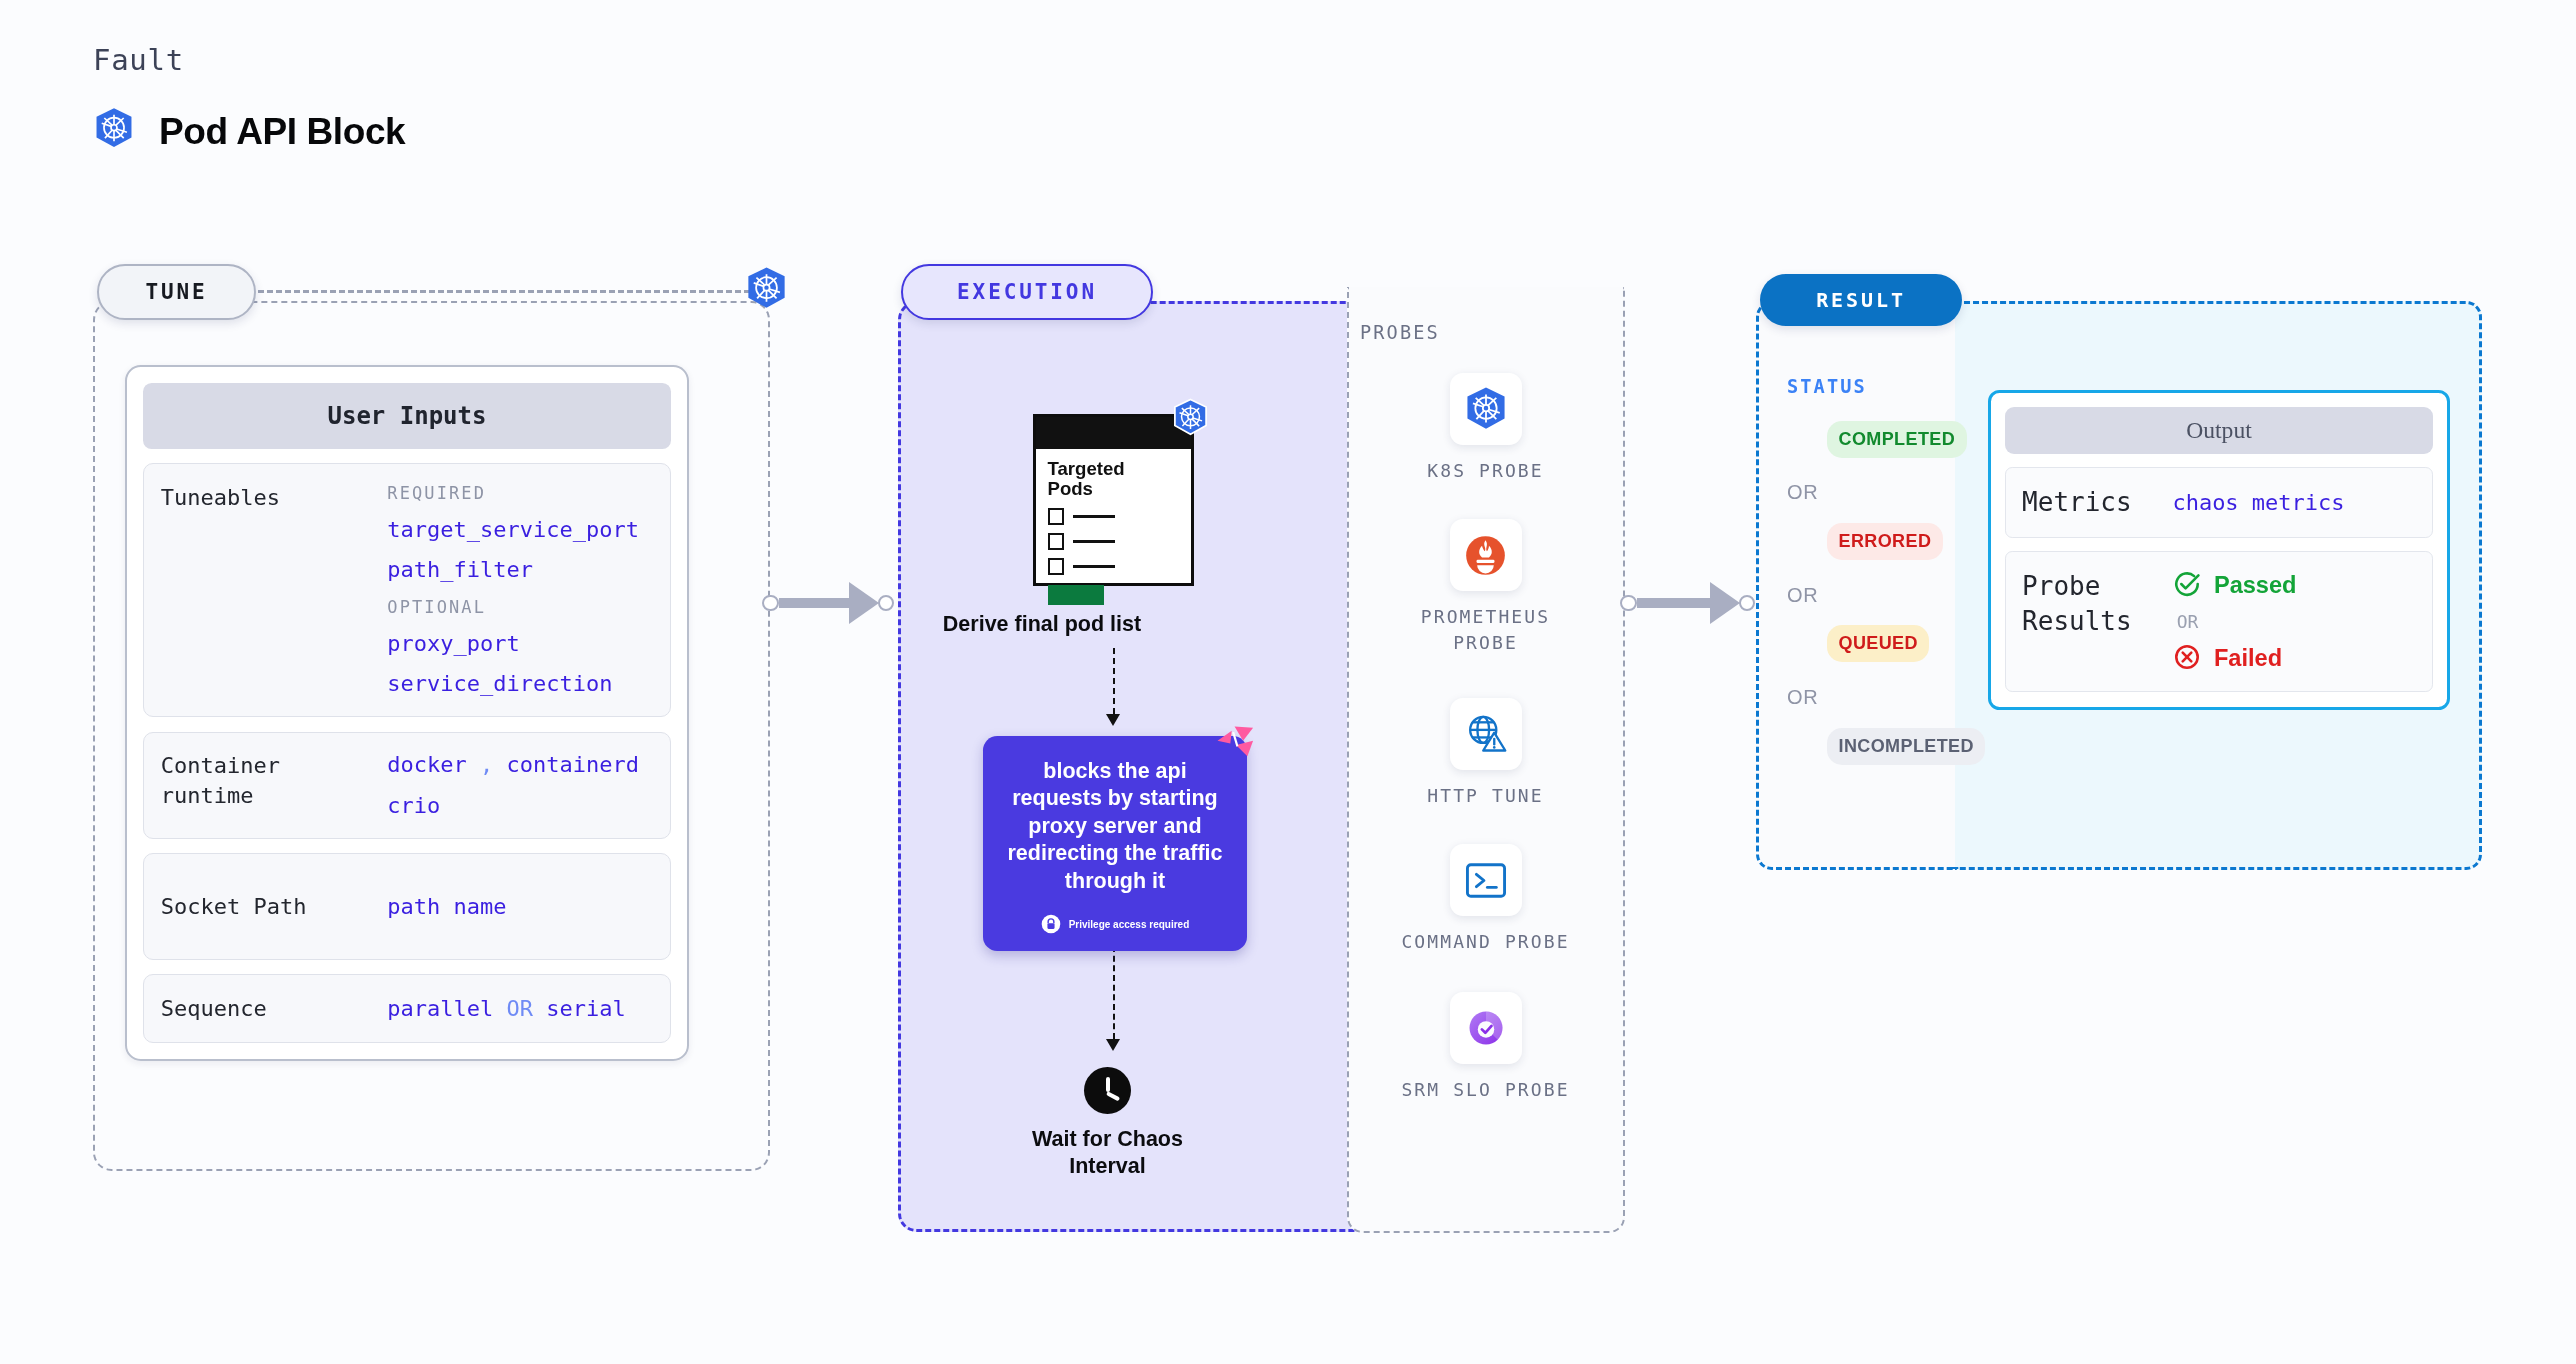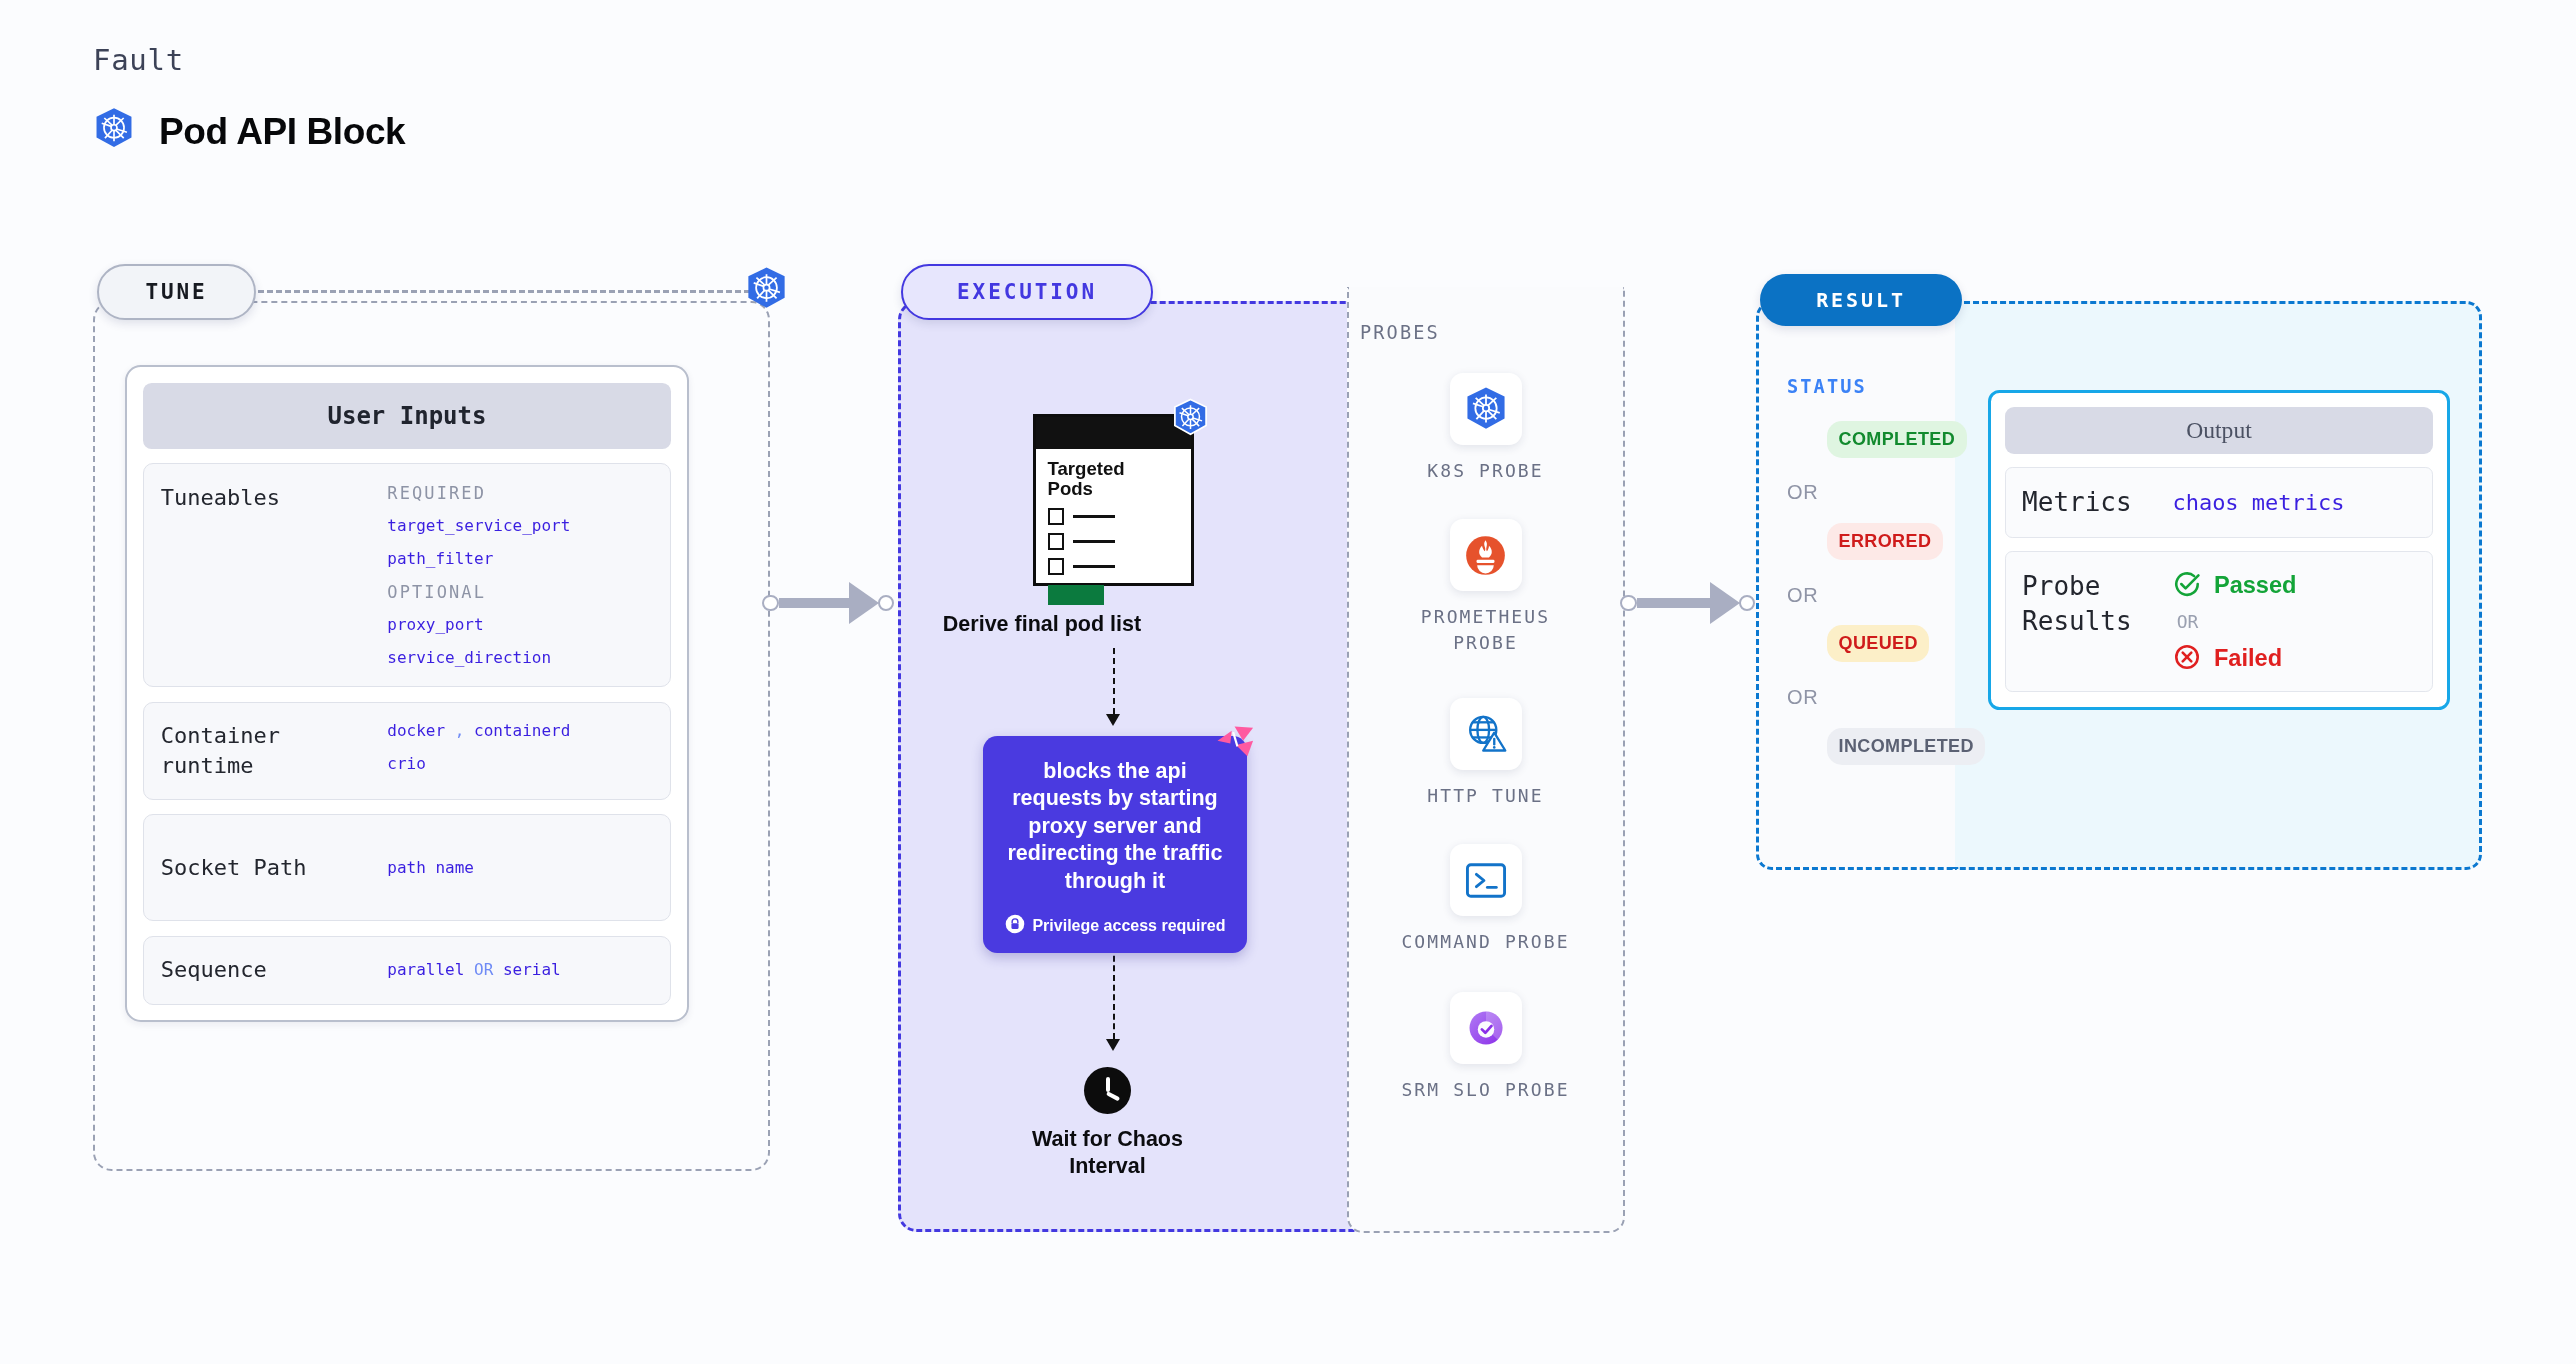--- a/index.html
+++ b/index.html
@@ -45,21 +45,21 @@
     font-family:"DejaVu Sans Mono",monospace; font-size:24px; color:#20242e; font-weight:700;
   }
   .ui-row {
     margin-top:14.3px; border:1.4px solid #dfe2ea; border-radius:10px; background:#f7f8fb;
     display:flex; padding:18.6px 17px; gap:11.5px;
   }
   .ui-key { font-family:"DejaVu Sans Mono",monospace; font-size:22px; color:#23262e;
             width:215px; flex:none; line-height:1.35; }
   .ui-vals { flex:1; }
   .tag { font-family:"DejaVu Sans Mono",monospace; font-size:17px; letter-spacing:2.1px; color:#8e94a6; }
-  .val { font-family:"DejaVu Sans Mono",monospace; font-size:16px; color:#3a1fe0; margin:13px 0; line-height:1.25; }
+  .val { font-family:"DejaVu Sans Mono",monospace; font-size:22px; color:#3a1fe0; margin:13px 0; line-height:1.25; }
   .val:last-child { margin-bottom:0; }
   .sep { color:#6f8bf5; }
 
   
   #exec-panel { left:898px; top:301px; width:727px; height:931px;
     border:3.6px dashed #4338e0; border-radius:18.6px; background:#e4e3fb; }
   #exec-pill { left:901px; top:264px; width:252px; height:56px;
     background:#e7e6fd; border:2.9px solid #4338e0; color:#4338e0; font-size:21px; }
   #probes-sub { position:absolute; left:1347px; top:287px; width:278px; height:946px;
     border-left:2.9px dashed #9aa1b4; border-right:2.9px dashed #9aa1b4; border-bottom:2.9px dashed #9aa1b4;
@@ -83,21 +83,21 @@
 
   .vdash { position:absolute; border-left:2.9px dashed #111; z-index:4; }
   .varrow { position:absolute; width:0;height:0; z-index:4;
     border-left:7.9px solid transparent; border-right:7.9px solid transparent; border-top:12px solid #111; }
 
   #purple-card { position:absolute; left:983px; top:736px; width:264px; z-index:5;
     background:#4a3ae0; border-radius:14.3px; padding:21.5px 18.6px 15.8px 18.6px; color:#fff; text-align:center;
     box-shadow:0 4.3px 11.5px rgba(40,30,140,.25); }
   #purple-text { font-size:21.5px; font-weight:700; line-height:1.28; }
   #purple-foot { margin-top:18.6px; display:flex; align-items:center; justify-content:center; gap:7.9px;
-    font-size:16px; font-weight:600; }
+    font-size:10px; font-weight:600; }
   #litmus-logo { position:absolute; right:-8.6px; top:-11.5px; }
 
   #clock { position:absolute; left:1084px; top:1067px; width:47px; height:47px; border-radius:50%;
     background:#0c0c0c; z-index:5; }
   #clock::before { content:""; position:absolute; left:22px; top:10px; width:3.6px; height:15px; background:#fff; border-radius:2.1px; }
   #clock::after  { content:""; position:absolute; left:23px; top:23.6px; width:14.3px; height:3.6px; background:#fff; border-radius:2.1px; transform-origin:left center; transform:rotate(28deg); }
   #wait-label { position:absolute; left:1000px; top:1126px; width:215px; text-align:center; z-index:5;
     font-size:21.5px; font-weight:700; color:#0b0c0f; line-height:1.25; }
 
   

